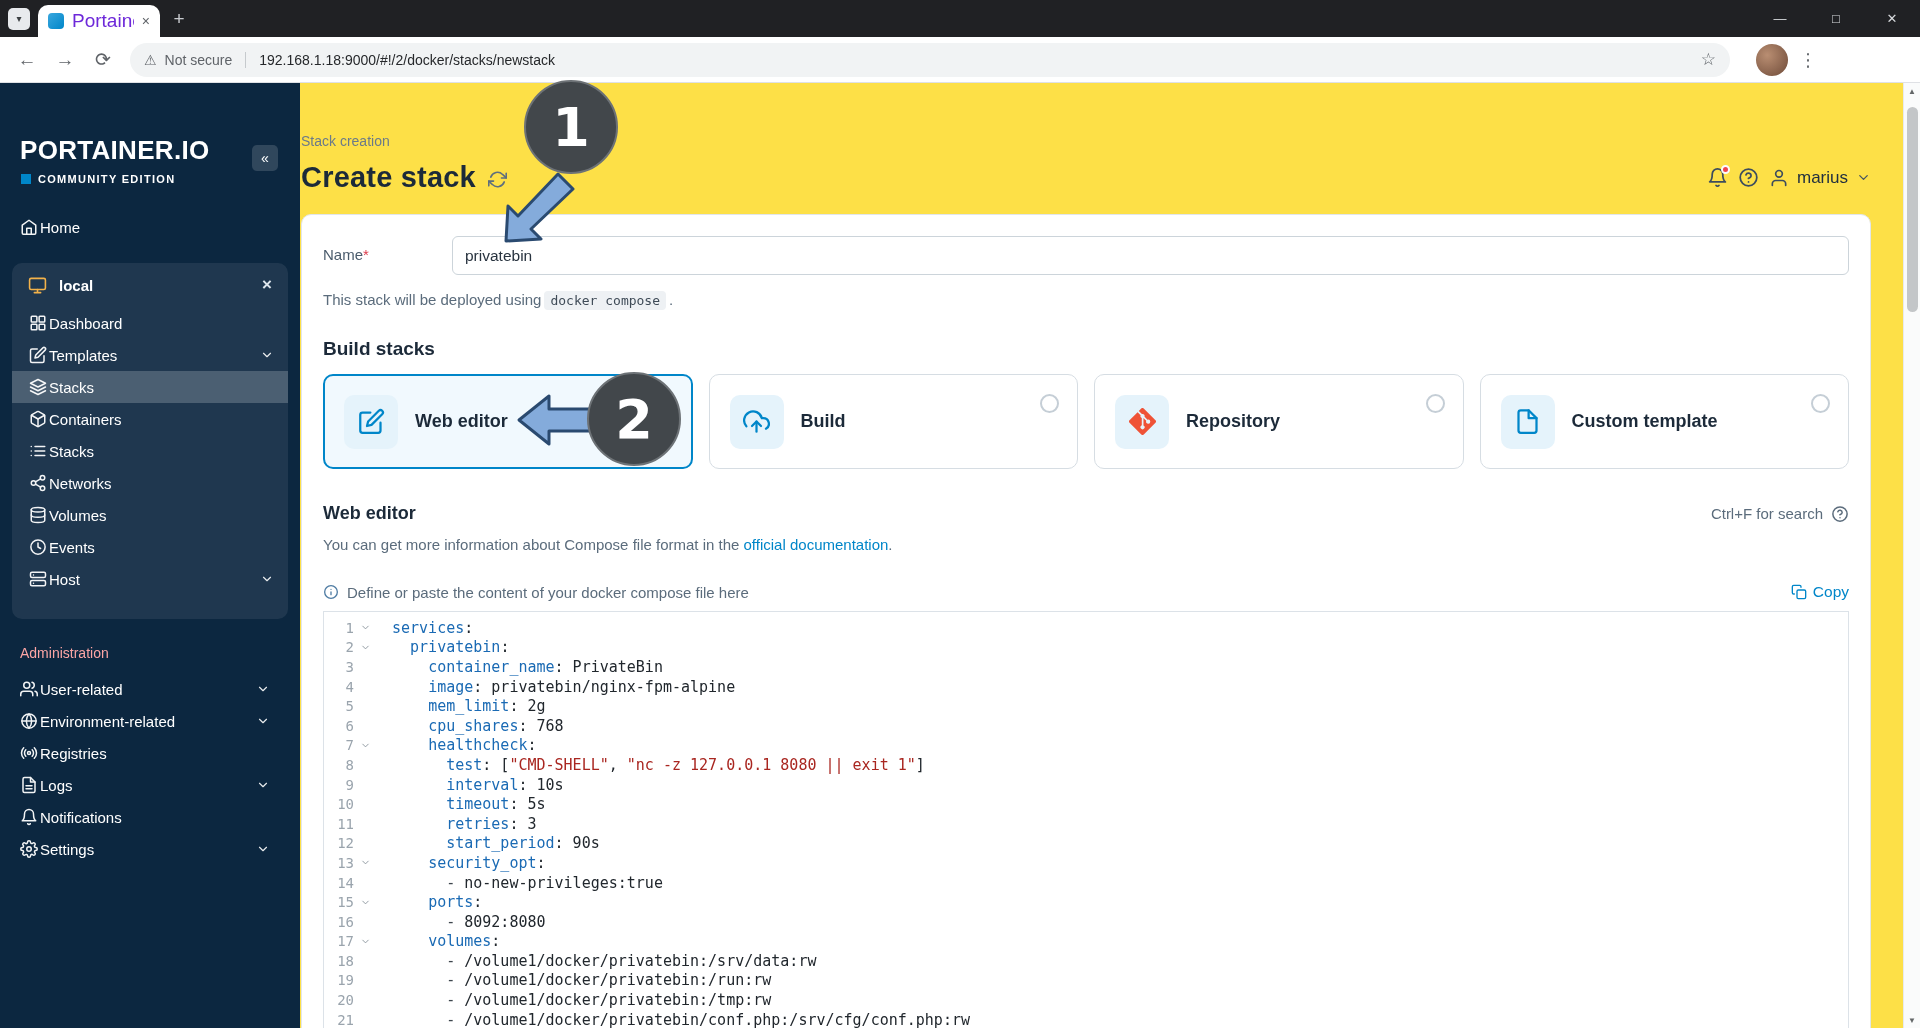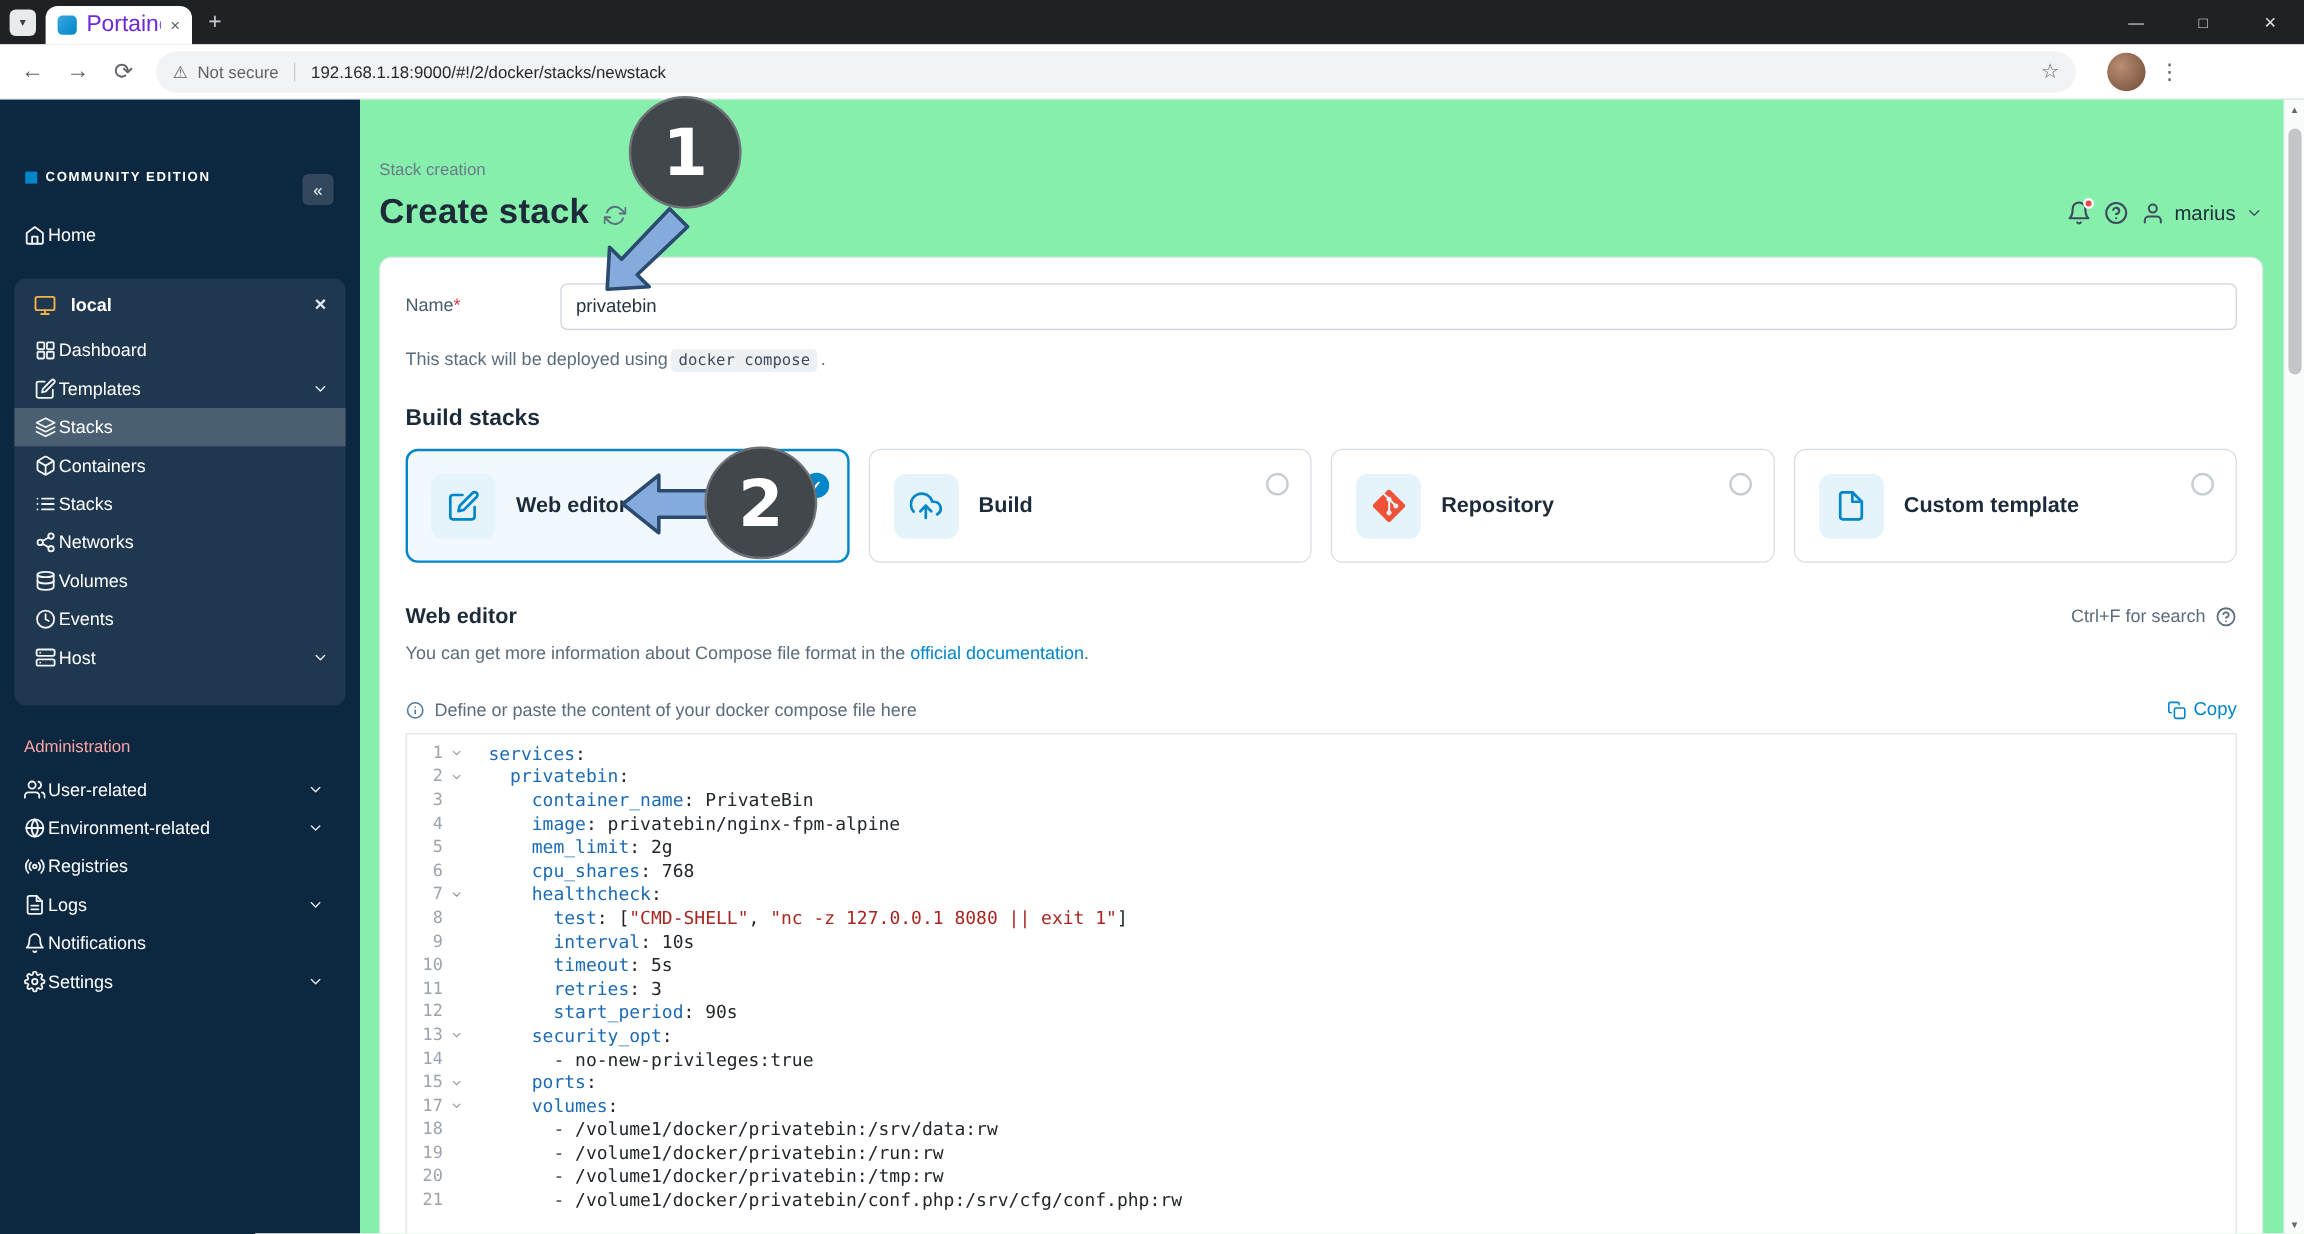--- a/index.html
+++ b/index.html
@@ -44,21 +44,21 @@
 .env-box{margin:20px 12px 0;background:rgba(255,255,255,.08);border-radius:10px;padding-bottom:24px}
 .env-head{height:44px;display:flex;align-items:center;gap:12px;padding:0 16px;font-weight:700}
 .env-ic{width:19px;height:19px;color:#f3b24a;flex:none}
 .env-close{margin-left:auto;font-size:17px;color:#dfe7ee;cursor:pointer}
 .env-box .nav-row{padding:0 14px 0 17px}
 .nav-row.selected{background:rgba(255,255,255,.2)}
 .admin-heading{margin:26px 0 12px 20px;color:#fca5a5;font-size:14px}
 .admin .nav-row{padding-right:30px}
 
 
-.content{flex:1;background:#86efac;padding:50px 0 0 16px;overflow:hidden}
+.content{flex:1;background:#fde047;padding:50px 0 0 1px;overflow:hidden}
 .breadcrumb{font-size:14px;color:#6b7a89;margin-bottom:12px}
 .title-row{width:1570px;display:flex;align-items:center;gap:12px}
 .page-title{font-size:29px;font-weight:700;color:#1c2a39;letter-spacing:.2px}
 .refresh{width:19px;height:19px;color:#5e6f7e;margin-top:4px;cursor:pointer}
 .hdr-actions{margin-left:auto;display:flex;align-items:center;gap:10px;color:#3c4c5e}
 .bell-wrap{position:relative;width:21px;height:21px;cursor:pointer}
 .bell-dot{position:absolute;top:-2px;right:-2px;width:9px;height:9px;border-radius:50%;background:#f0444c;border:2px solid #fbfcfd}
 .help{width:21px;height:21px;cursor:pointer}
 .user-wrap{display:flex;align-items:center;gap:8px;cursor:pointer}
 .user-ic{width:20px;height:20px}
@@ -141,20 +141,21 @@
     <span class="star">☆</span>
   </div>
   <div class="avatar"></div>
   <div class="menu-dots">⋮</div>
 </div>
 
 <div class="page">
 
   <aside class="sidebar">
     <div class="collapse-btn">«</div>
+    <div class="logo">PORTAINER.IO</div>
     <div class="edition">
       <span class="edition-square"></span>
       <span>COMMUNITY EDITION</span>
     </div>
 
     <div class="nav-row nav-home">
       <span class="nav-ic">
           <svg viewBox="0 0 24 24" fill="none" stroke="currentColor" stroke-width="2" stroke-linecap="round" stroke-linejoin="round">
             <path d="M3 9.5 12 3l9 6.5V20a1.5 1.5 0 0 1-1.5 1.5h-15A1.5 1.5 0 0 1 3 20Z"></path>
             <path d="M9 21.5v-8h6v8"></path>
@@ -513,20 +514,21 @@
           <div class="cm-line"><span class="cm-ln">10</span><span class="cm-fold"></span><span class="cm-code"><span class="tk-plain">      </span><span class="tk-key">timeout</span><span class="tk-plain">: 5s</span></span></div>
           <div class="cm-line"><span class="cm-ln">11</span><span class="cm-fold"></span><span class="cm-code"><span class="tk-plain">      </span><span class="tk-key">retries</span><span class="tk-plain">: 3</span></span></div>
           <div class="cm-line"><span class="cm-ln">12</span><span class="cm-fold"></span><span class="cm-code"><span class="tk-plain">      </span><span class="tk-key">start_period</span><span class="tk-plain">: 90s</span></span></div>
           <div class="cm-line"><span class="cm-ln">13</span><span class="cm-fold"><svg viewBox="0 0 24 24" fill="none" stroke="currentColor" stroke-width="2" stroke-linecap="round" stroke-linejoin="round">
                 <path d="m6 9 6 6 6-6"></path>
               </svg></span><span class="cm-code"><span class="tk-plain">    </span><span class="tk-key">security_opt</span><span class="tk-plain">:</span></span></div>
           <div class="cm-line"><span class="cm-ln">14</span><span class="cm-fold"></span><span class="cm-code"><span class="tk-plain">      </span><span class="tk-meta">- </span><span class="tk-plain">no-new-privileges:true</span></span></div>
           <div class="cm-line"><span class="cm-ln">15</span><span class="cm-fold"><svg viewBox="0 0 24 24" fill="none" stroke="currentColor" stroke-width="2" stroke-linecap="round" stroke-linejoin="round">
                 <path d="m6 9 6 6 6-6"></path>
               </svg></span><span class="cm-code"><span class="tk-plain">    </span><span class="tk-key">ports</span><span class="tk-plain">:</span></span></div>
+          <div class="cm-line"><span class="cm-ln">16</span><span class="cm-fold"></span><span class="cm-code"><span class="tk-plain">      </span><span class="tk-meta">- </span><span class="tk-plain">8092:8080</span></span></div>
           <div class="cm-line"><span class="cm-ln">17</span><span class="cm-fold"><svg viewBox="0 0 24 24" fill="none" stroke="currentColor" stroke-width="2" stroke-linecap="round" stroke-linejoin="round">
                 <path d="m6 9 6 6 6-6"></path>
               </svg></span><span class="cm-code"><span class="tk-plain">    </span><span class="tk-key">volumes</span><span class="tk-plain">:</span></span></div>
           <div class="cm-line"><span class="cm-ln">18</span><span class="cm-fold"></span><span class="cm-code"><span class="tk-plain">      </span><span class="tk-meta">- </span><span class="tk-plain">/volume1/docker/privatebin:/srv/data:rw</span></span></div>
           <div class="cm-line"><span class="cm-ln">19</span><span class="cm-fold"></span><span class="cm-code"><span class="tk-plain">      </span><span class="tk-meta">- </span><span class="tk-plain">/volume1/docker/privatebin:/run:rw</span></span></div>
           <div class="cm-line"><span class="cm-ln">20</span><span class="cm-fold"></span><span class="cm-code"><span class="tk-plain">      </span><span class="tk-meta">- </span><span class="tk-plain">/volume1/docker/privatebin:/tmp:rw</span></span></div>
           <div class="cm-line"><span class="cm-ln">21</span><span class="cm-fold"></span><span class="cm-code"><span class="tk-plain">      </span><span class="tk-meta">- </span><span class="tk-plain">/volume1/docker/privatebin/conf.php:/srv/cfg/conf.php:rw</span></span></div>
         </div>
     </div>
   </main>

